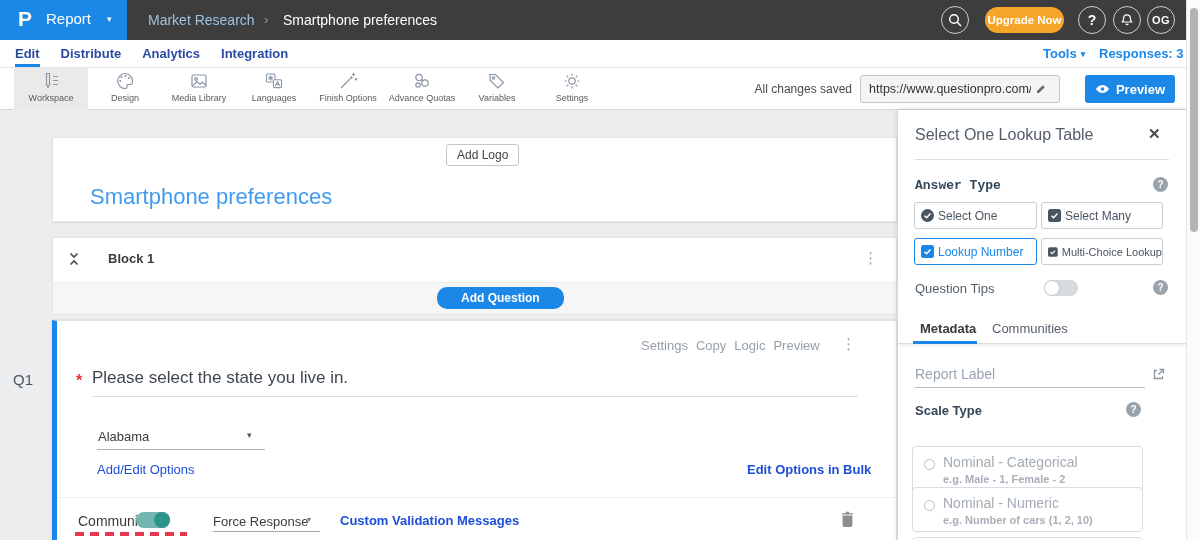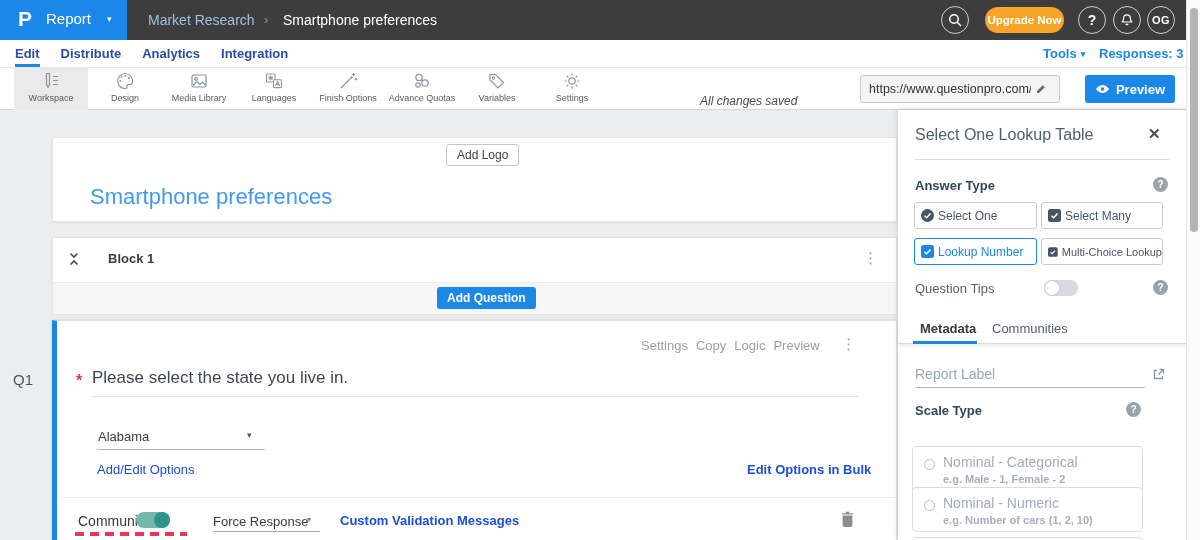--- a/index.html
+++ b/index.html
@@ -33,38 +33,38 @@
   #nav-tools { position:absolute; left:1043px; top:6px; color:#1b87e6; font-size:13px; font-weight:bold; cursor:pointer; display:flex; gap:4px; align-items:center; }
   #nav-tools .w-caret { color:#1b87e6; }
   #nav-resp { position:absolute; left:1099px; top:6px; color:#1b87e6; font-size:13px; font-weight:bold; cursor:pointer; }
 
   
   #tbar { position:absolute; left:0; top:68px; width:1186px; height:42px; background:#fff; border-bottom:1px solid #d6d6d6; z-index:28; }
   .tool { position:absolute; top:0; width:74px; height:42px; text-align:center; cursor:pointer; }
   .tool.active { background:#eaeaea; }
   .tool .ticon { display:flex; justify-content:center; margin-top:2px; height:22px; }
   .tool .tlabel { font-size:9px; color:#5a5a5a; margin-top:1px; }
-  #saved { position:absolute; left:700px; top:26px; width:152px; text-align:left; font-size:12px; font-style:italic; color:#4a4a4a; }
+  #saved { position:absolute; left:700px; top:14px; width:152px; text-align:right; font-size:12px; color:#4a4a4a; }
   #urlbox { position:absolute; left:860px; top:7px; width:200px; height:28px; background:#f4f4f4; border:1px solid #c8c8c8; border-radius:3px; display:flex; align-items:center; }
   #urlinput { width:172px; border:none; background:transparent; font:12.5px "Liberation Sans", sans-serif; color:#333; padding:0 2px 0 8px; outline:none; }
   #urlpencil { cursor:pointer; padding:2px; }
   #btn-preview { position:absolute; left:1085px; top:7px; width:90px; height:28px; background:#1b87e6; border-radius:3px; color:#fff; font-size:13px; font-weight:bold; display:flex; align-items:center; justify-content:center; gap:6px; cursor:pointer; }
 
   
   .card { position:absolute; background:#fff; border:1px solid #e4e4e4; box-shadow:0 1px 2px rgba(0,0,0,.07); }
   #titlecard { left:52px; top:137px; width:845px; height:85px; }
   #addlogo { position:absolute; left:446px; top:144px; background:#fff; border:1px solid #c6c6c6; border-radius:3px; font-size:12px; color:#444; padding:3px 10px; cursor:pointer; }
   #surveytitle { position:absolute; left:90px; top:184px; font-size:22px; color:#409bf0; cursor:text; }
   #blockhead { left:52px; top:237px; width:845px; height:45px; border-bottom:none; }
   #blockfoot { position:absolute; left:52px; top:282px; width:845px; height:33px; background:#f6f6f6; border:1px solid #e4e4e4; border-top:1px solid #ececec; }
   #blk-collapse { position:absolute; left:68px; top:251px; cursor:pointer; }
   #blk-title { position:absolute; left:108px; top:251px; font-size:13px; font-weight:bold; color:#3c3c3c; }
   .kebab { color:#9aa0a8; font-size:15px; letter-spacing:0; cursor:pointer; line-height:1; }
   #blk-kebab { position:absolute; left:863px; top:250px; }
-  #addq { position:absolute; left:437px; top:287px; background:#1b87e6; border-radius:3px; color:#fff; font-size:12px; font-weight:bold; padding:4px 10px; cursor:pointer; }
+  #addq { position:absolute; left:437px; top:287px; background:#1b87e6; border-radius:10px; color:#fff; font-size:12px; font-weight:bold; padding:4px 24px; cursor:pointer; }
 
   
   #qcard { left:52px; top:320px; width:845px; height:221px; border-left:5px solid #1b87e6; border-top:1px solid #e2e2e2; box-shadow:0 0 3px rgba(0,0,0,.1); }
   #q-actions { position:absolute; left:641px; top:338px; display:flex; gap:8px; font-size:13px; color:#98a0a8; }
   #q-actions span { cursor:pointer; }
   #q-kebab { position:absolute; left:841px; top:336px; }
   #q-id { position:absolute; left:13px; top:371px; font-size:15px; color:#4c5560; }
   #q-star { position:absolute; left:76px; top:372px; font-size:16px; font-weight:bold; color:#e53935; }
   #q-text { position:absolute; left:92px; top:368px; font-size:17px; color:#3e4650; cursor:text; }
   .hline { position:absolute; height:1px; }
@@ -85,21 +85,21 @@
   #fr-underline { left:213px; top:531px; width:107px; background:#a8a8a8; }
   #link-custom { position:absolute; left:340px; top:513px; font-weight:bold; }
   #trash { position:absolute; left:841px; top:511px; cursor:pointer; }
 
   
   #panel { position:absolute; left:898px; top:110px; width:288px; height:430px; background:#fff; box-shadow:0 0 6px rgba(0,0,0,.18); z-index:40; overflow:hidden; }
   #p-title { position:absolute; left:17px; top:16px; font-size:16px; color:#545e6b; }
   #p-close { position:absolute; left:250px; top:15px; font-size:15px; font-weight:bold; color:#4a4a4a; cursor:pointer; }
   #p-div1 { left:17px; top:49px; width:254px; background:#dcdcdc; }
   .plabel { font-size:13px; font-weight:bold; color:#33475b; }
-  #p-anslabel { position:absolute; left:17px; top:68px; }
+  #p-anslabel { position:absolute; left:17px; top:68px;font-family:Liberation Mono, monospace; }
   .help-dot { position:absolute; width:15px; height:15px; border-radius:50%; background:#99a3ac; color:#fff; font-size:10px; font-weight:bold; display:flex; align-items:center; justify-content:center; cursor:pointer; }
   #p-help1 { left:255px; top:67px; }
   .atbtn { position:absolute; height:27px; background:#fff; border:1px solid #c8cdd3; border-radius:3px; display:flex; align-items:center; gap:4px; padding-left:6px; font-size:12px; color:#4a5562; white-space:nowrap; cursor:pointer; }
   #at1 { left:16px; top:92px; width:123px; }
   #at2 { left:143px; top:92px; width:122px; }
   #at3 { left:16px; top:128px; width:123px; border-color:#1b87e6; color:#1b87e6; }
   #at4 { left:143px; top:128px; width:122px; font-size:11px;align-items:center; }
   #p-tips { position:absolute; left:17px; top:171px; font-size:13px; color:#545e6b; }
   #tips-toggle { position:absolute; left:146px; top:170px; width:34px; height:16px; border-radius:8px; background:#d6dade; cursor:pointer; }
   #tips-toggle .knob { position:absolute; left:0; top:0; width:16px; height:16px; border-radius:50%; background:#fff; border:1px solid #c4c9ce; }

